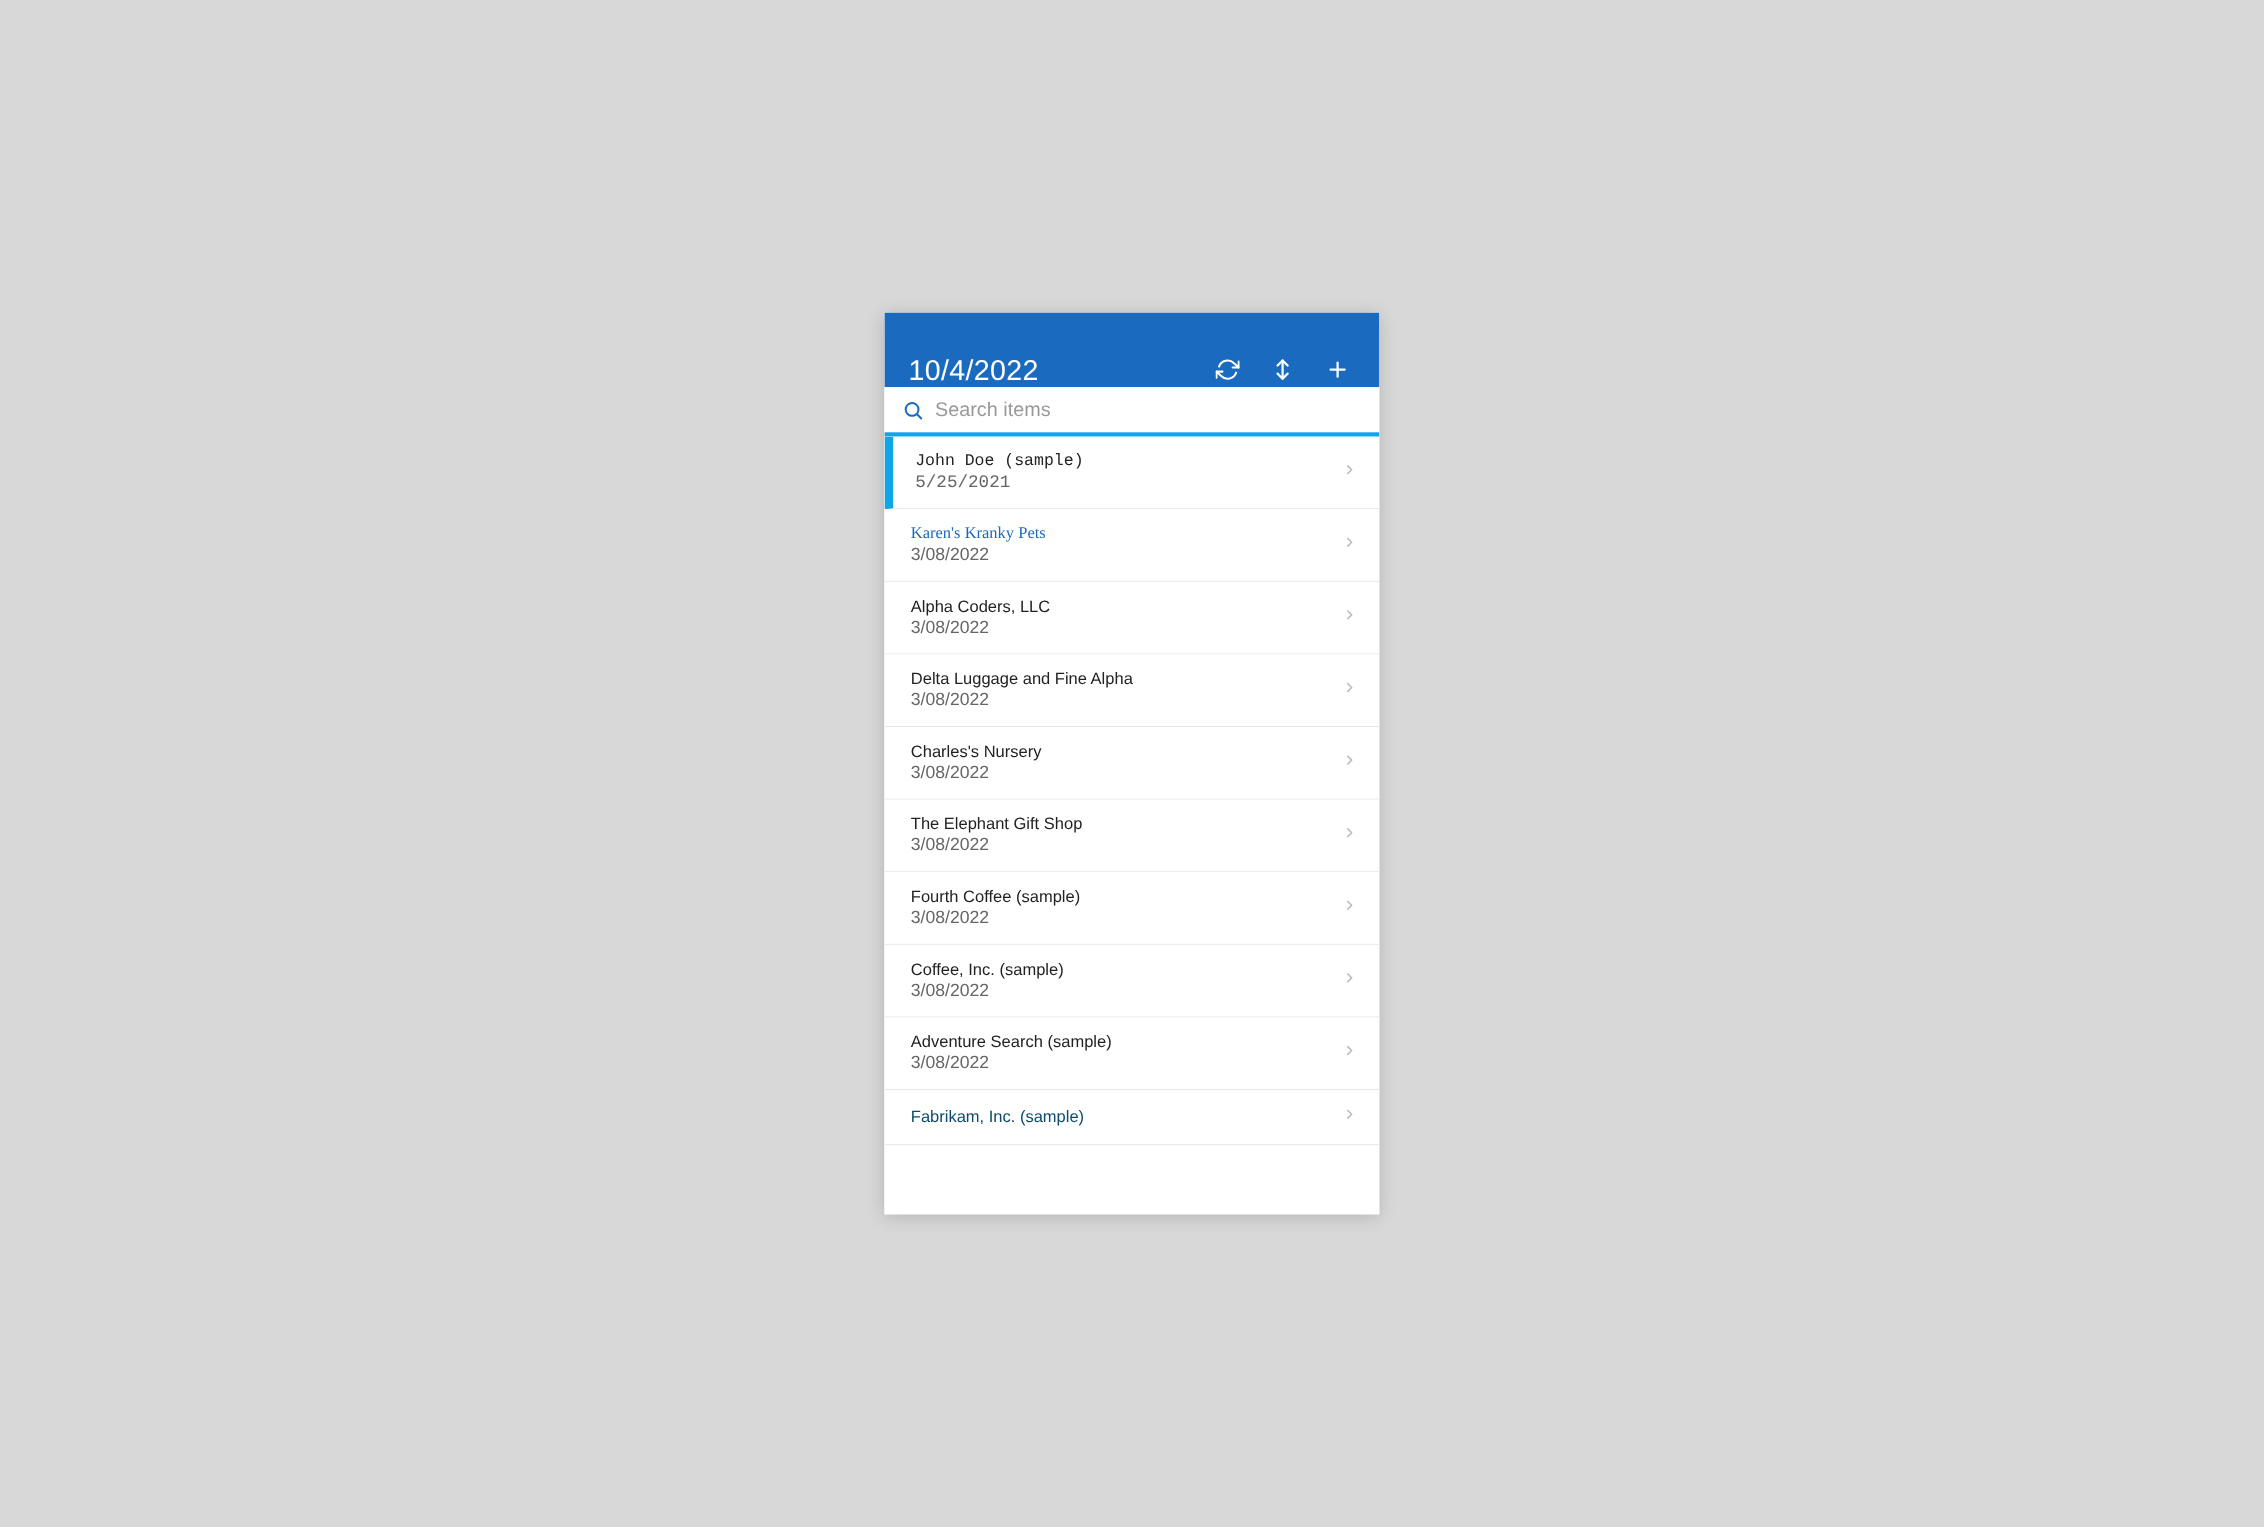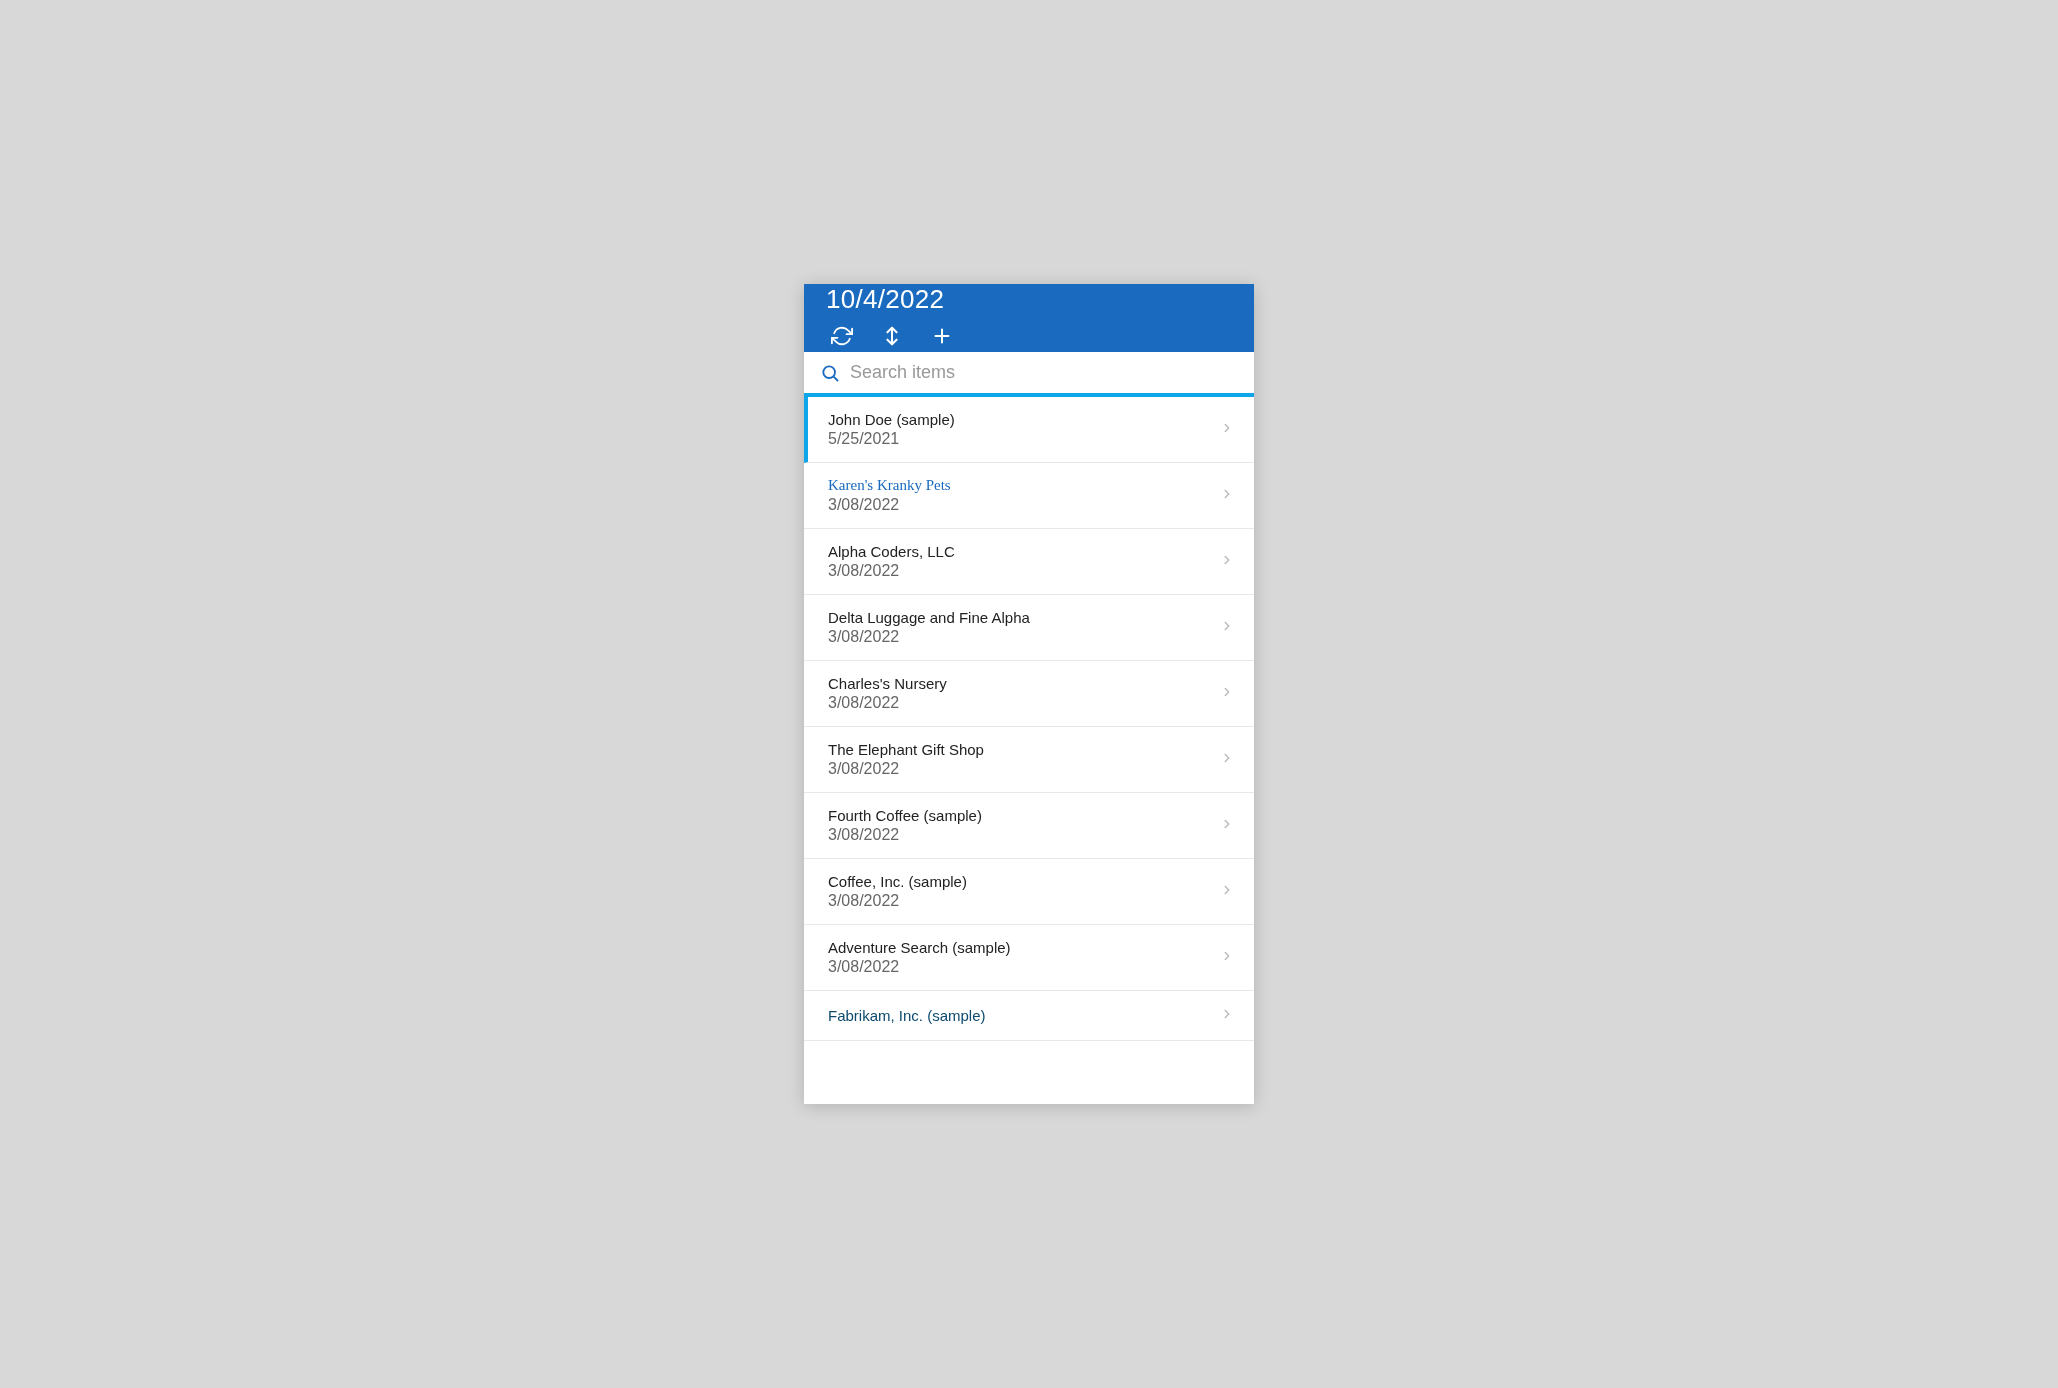--- a/index.html
+++ b/index.html
@@ -24,26 +24,25 @@
       box-shadow: 0 2px 16px rgba(0,0,0,0.18);
       display: flex;
       flex-direction: column;
       min-height: 820px;
       overflow: hidden;
     }
 
     .header {
       background-color: #1a6bbf;
       display: flex;
-      align-items: flex-start;
+      align-items: flex-end;
       justify-content: space-between;
       padding: 0 22px;
       height: 68px;
       flex-shrink: 0;
-      flex-direction: column;
     }
 
     .header-title {
       color: #ffffff;
       font-size: 26px;
       font-weight: 400;
       letter-spacing: 0.3px;
     }
 
     .header-actions {
@@ -103,22 +102,23 @@
       display: flex;
       align-items: center;
       padding: 14px 20px 14px 24px;
       border-bottom: 1px solid #e8e8e8;
       cursor: pointer;
       background: #ffffff;
       position: relative;
     }
 
     .list-item.selected {
-      border-left: 4px solid #0ea5e9;
+      border-left: 8px solid #0ea5e9;
       padding-left: 20px;
+      font-family: Liberation Mono, monospace;
     }
 
     .list-item-content {
       flex: 1;
     }
 
     .item-name {
       font-size: 15px;
       font-weight: 500;
       color: #222;

